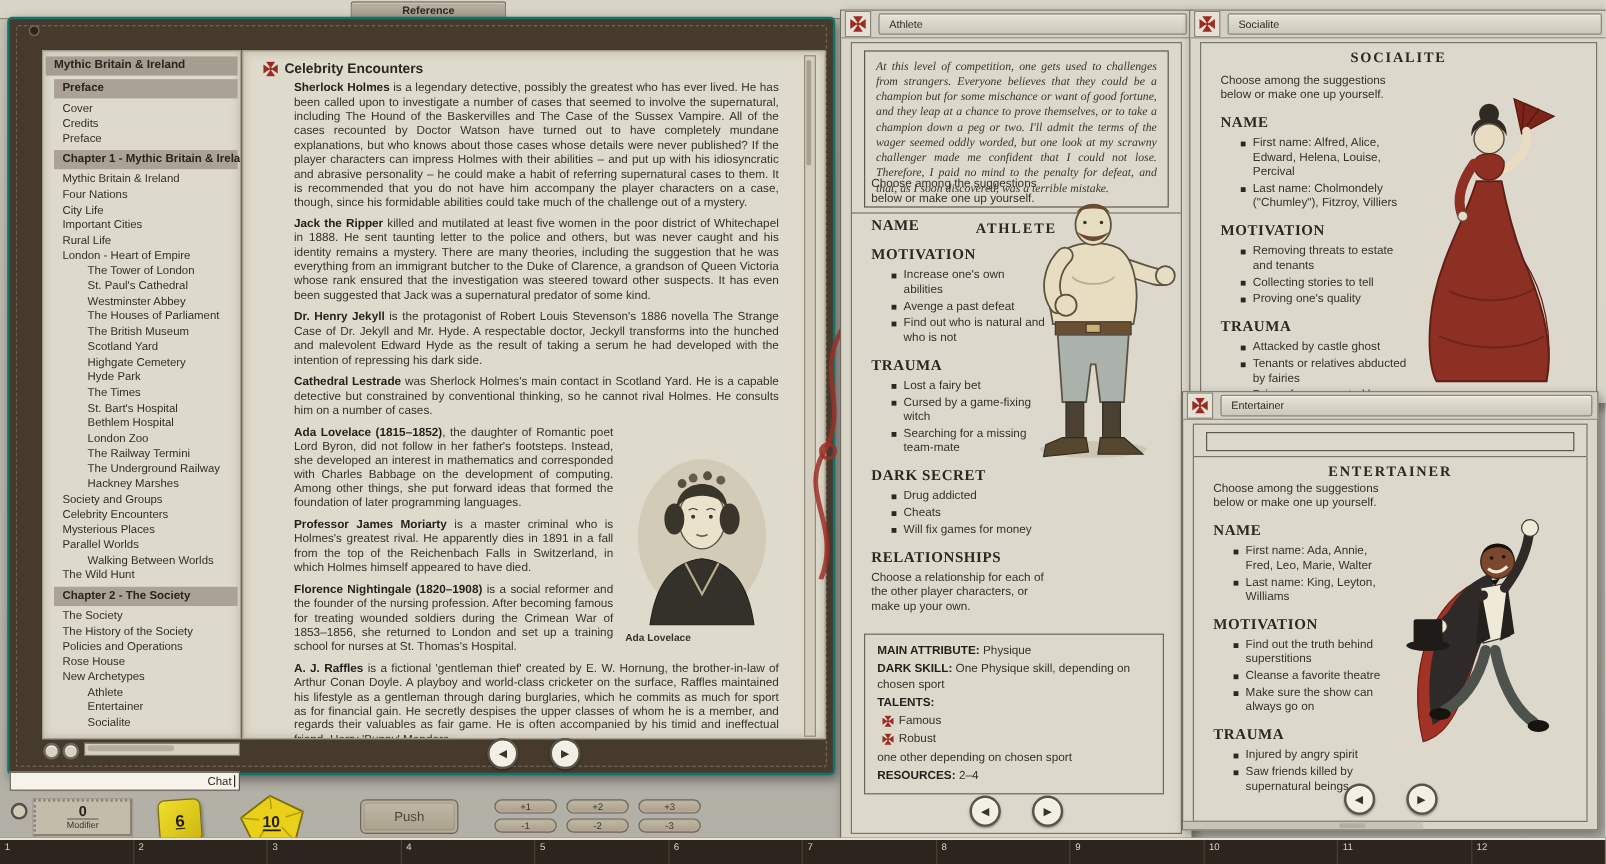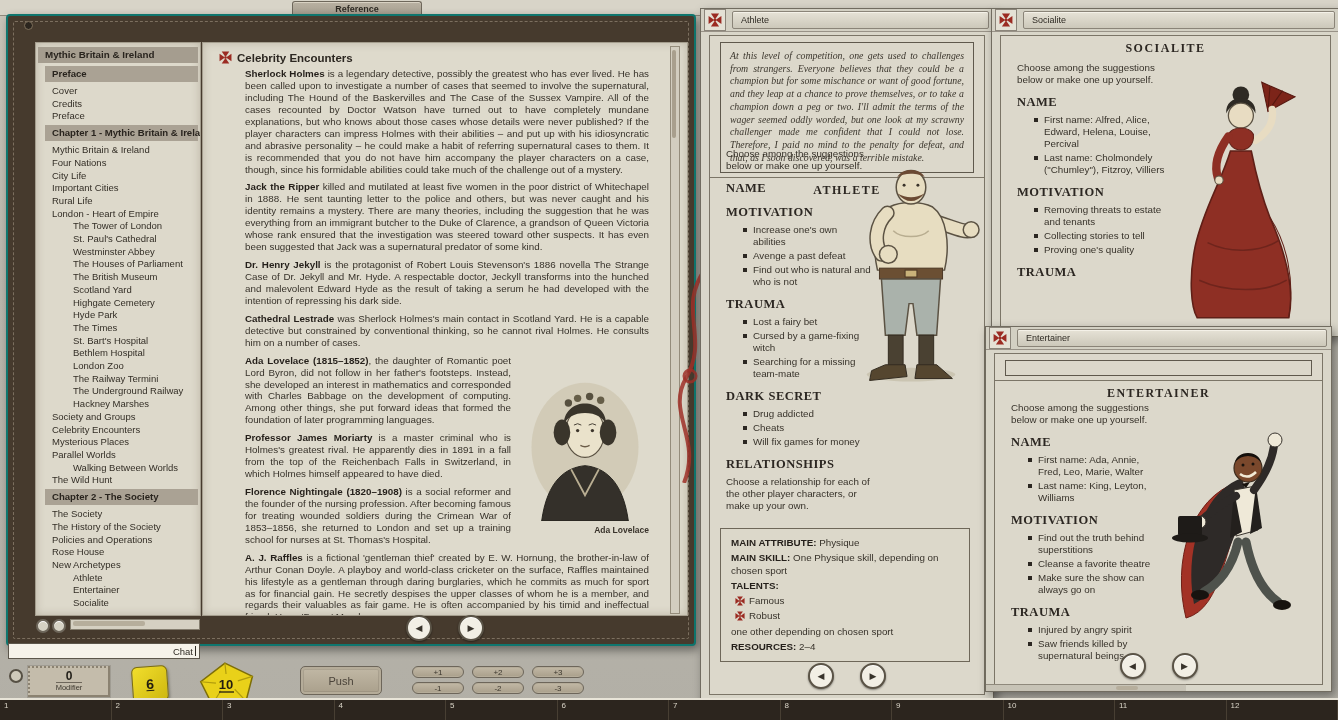--- a/index.html
+++ b/index.html
@@ -26,21 +26,21 @@
   .toc-e.h1{background:#aaa294;font-weight:bold;font-size:9.6px;color:#29241e;padding:2px 4px 2px 7px;margin:2px 2px 3px 9px;line-height:12px}
   .toc-e.i2{padding-left:37px}
   .collapse-arrow{right:3px;top:7px;width:0;height:0;border-top:6px solid transparent;border-bottom:6px solid transparent;
                   border-right:9px solid #c6b astray}
   .collapse-arrow{border-right-color:#c8b387;filter:drop-shadow(-1px 1px 0 #6e6350)}
   .art-head{display:flex;align-items:center;gap:5px;padding:8px 0 4px 16px}
   .art-title{font-size:11.5px;font-weight:bold;color:#2c2721}
   .article{padding:0 38px 0 26px;font-size:9.8px;line-height:1.22;text-align:justify;color:#37322a}
   .article p{margin:0 0 6px 16px}
   .article b{color:#241f1a}
-  .fig{background:transparent;text-align:right}
+  .fig{background:transparent;text-align:left}
   .fig-ada{float:right;width:128px;margin:0 0 2px 10px}
   .fig-cap{font-size:8.5px;font-weight:bold;color:#3a342c;margin-top:1px}
   
   .vscroll{width:8px;background:#d2cdbf;border:1px solid #948c7b}
   .vthumb{position:absolute;left:1px;width:4px;background:#a89f8d;border-radius:2px}
   .hscroll{height:9px;background:#d5d0c2;border:1px solid #847d6e}
   .hthumb{position:absolute;top:1px;height:5px;background:#b6ae9c;border-radius:2px}
   .dotbtn{width:10px;height:10px;border-radius:50%;background:#d6d2c4;border:2px solid #6e675b;box-shadow:inset 0 1px 0 #fff}
   .pagenav{display:flex;gap:26px}
   .navbtn{width:22px;height:22px;border-radius:50%;background:#f2efe5;border:2px solid #5a5346;display:flex;align-items:center;justify-content:center;
@@ -364,21 +364,21 @@
       <rect x="64" y="112" width="12" height="7" fill="#c9b27a" stroke="#4a3624"></rect>
       <path d="M40,121 L100,121 L96,178 L76,178 L72,146 L68,146 L64,178 L44,178 Z" fill="#aab2ab" stroke="#5b5243" stroke-width="1.5"></path>
       <rect x="47" y="178" width="15" height="32" fill="#4a4132" stroke="#332c21"></rect>
       <rect x="78" y="178" width="15" height="32" fill="#4a4132" stroke="#332c21"></rect>
       <path d="M44,208 L64,208 L66,220 L28,224 L30,214 Z" fill="#55462f" stroke="#332c21"></path>
       <path d="M76,208 L96,208 L112,222 L74,222 Z" fill="#55462f" stroke="#332c21"></path>
     </svg>
 
     <div class="stats" style="left:10px;right:14px;bottom:32px">
       <div class="stat-line"><b>MAIN ATTRIBUTE:</b> <span>Physique</span></div>
-      <div class="stat-line"><b>MAIN SKILL:</b> <span>One Physique skill, depending on chosen sport</span></div>
+      <div class="stat-line"><b>DARK SKILL:</b> <span>One Physique skill, depending on chosen sport</span></div>
       <div class="stat-line"><b>TALENTS:</b></div>
       <div>
 
           <div class="talent">
             <svg class="cross" width="10" height="10" viewBox="0 0 24 24">
               <use href="#crossdef"></use>
             </svg>
             <span>Famous</span>
           </div>
 
@@ -422,20 +422,25 @@
           <li>First name: Alfred, Alice, Edward, Helena, Louise, Percival</li>
           <li>Last name: Cholmondely ("Chumley"), Fitzroy, Villiers</li>
         </ul>
       <div class="arch-h">MOTIVATION</div>
       <ul class="blist">
           <li>Removing threats to estate and tenants</li>
           <li>Collecting stories to tell</li>
           <li>Proving one's quality</li>
         </ul>
       <div class="arch-h">TRAUMA</div>
+      <ul class="blist">
+          <li>Attacked by castle ghost</li>
+          <li>Tenants or relatives abducted by fairies</li>
+          <li>Driven from ancestral home by redcaps</li>
+        </ul>
 
     </div>
     <svg class="abs" style="right:6px;top:40px" width="160" height="250" viewBox="0 0 150 240">
       <path d="M98,34 L92,6 L124,20 Z" fill="#7c2419" stroke="#56170f"></path>
       <path d="M98,34 L100,10 M98,34 L112,14" stroke="#56170f" stroke-width="1"></path>
       <path d="M86,62 C98,54 104,44 102,32" stroke="#e8dcc2" stroke-width="7" fill="none" stroke-linecap="round"></path>
       <circle cx="72" cy="18" r="8" fill="#2e2a24"></circle>
       <path d="M58,36 C56,16 88,16 86,36 C82,24 62,24 58,36 Z" fill="#2e2a24"></path>
       <circle cx="72" cy="38" r="12" fill="#e8dcc2" stroke="#5b5243" stroke-width="1.2"></circle>
       <path d="M60,56 C58,76 86,76 84,56 C80,48 64,48 60,56 Z" fill="#8e2f24" stroke="#5f1f17"></path>

